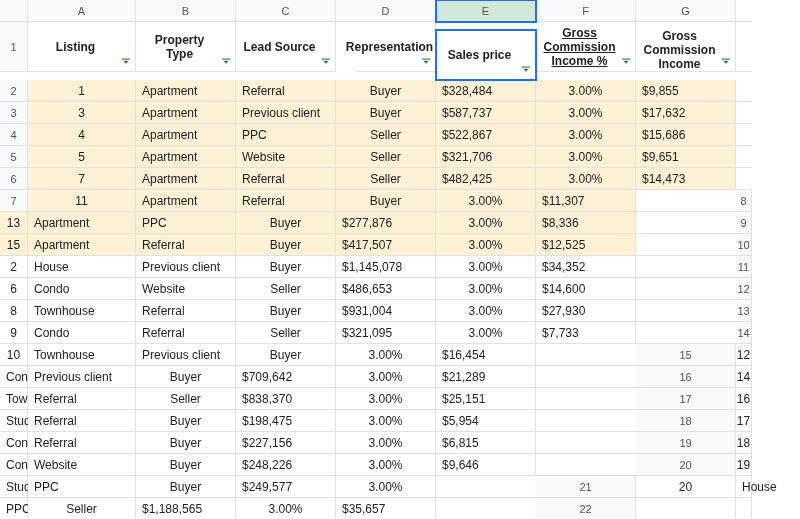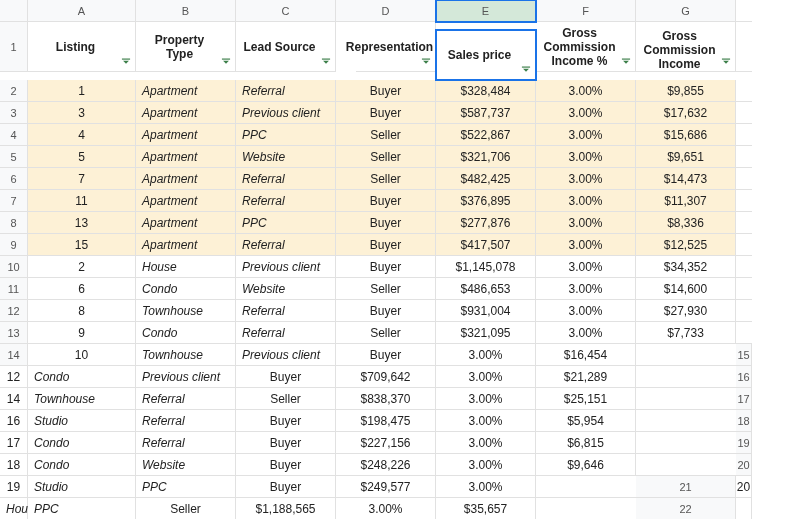--- a/index.html
+++ b/index.html
@@ -42,22 +42,22 @@
   }
   .headerrow .cell {
     height: 50px;
     font-weight: bold;
     background: #fff;
     position: relative;
     padding-right: 18px;
   }
   .headerrow .rowhdr { height: 50px; }
   .center { justify-content: center; text-align: center; }
-  .right { justify-content: center; text-align: right; }
-  .left { justify-content: flex-start; text-align: left; font-style: italic; }
+  .right { justify-content: flex-start; text-align: right; }
+  .left { justify-content: flex-start; text-align: left; }
   .hl { background: #fdf1d6 !important; }
   .sel {
     outline: 2px solid #1a73e8;
     outline-offset: -1px;
     z-index: 2;
   }
   .filter-icon {
     position: absolute;
     right: 2px;
     bottom: 2px;
@@ -116,21 +116,21 @@
           </svg>
         </span>
       </div><div class="cell center sel" style="height: 50px; margin-top: 8px;">
         <span>Sales price</span>
         <span class="filter-icon">
           <svg viewBox="0 0 24 24" width="14" height="14">
             <path fill="#3c7f4a" d="M7 10l5 5 5-5z"></path>
             <path stroke="#3c7f4a" stroke-width="2" fill="none" d="M5 7h14"></path>
           </svg>
         </span>
-      </div><div class="cell center" style="height: 50px;">
+      </div><div class="cell center" style="height: 50px; text-decoration: underline;">
         <span>Gross Commission Income %</span>
         <span class="filter-icon">
           <svg viewBox="0 0 24 24" width="14" height="14">
             <path fill="#3c7f4a" d="M7 10l5 5 5-5z"></path>
             <path stroke="#3c7f4a" stroke-width="2" fill="none" d="M5 7h14"></path>
           </svg>
         </span>
       </div><div class="cell center" style="height: 50px; align-items: flex-end;">
         <span>Gross Commission Income</span>
         <span class="filter-icon">
@@ -261,23 +261,20 @@
     </div>
     <div class="cell left hl">
       <span>Apartment</span>
     </div>
     <div class="cell left hl">
       <span>Referral</span>
     </div>
     <div class="cell center hl">
       <span>Buyer</span>
     </div>
-    <div class="cell right hl">
-      <span>$376,895</span>
-    </div>
     <div class="cell center hl">
       <span>3.00%</span>
     </div>
     <div class="cell right hl">
       <span>$11,307</span>
     </div>
     <div class="edge"></div>
     <div class="rowhdr" style="height: 22px;">8</div>
     <div class="cell center hl">
       <span>13</span>

